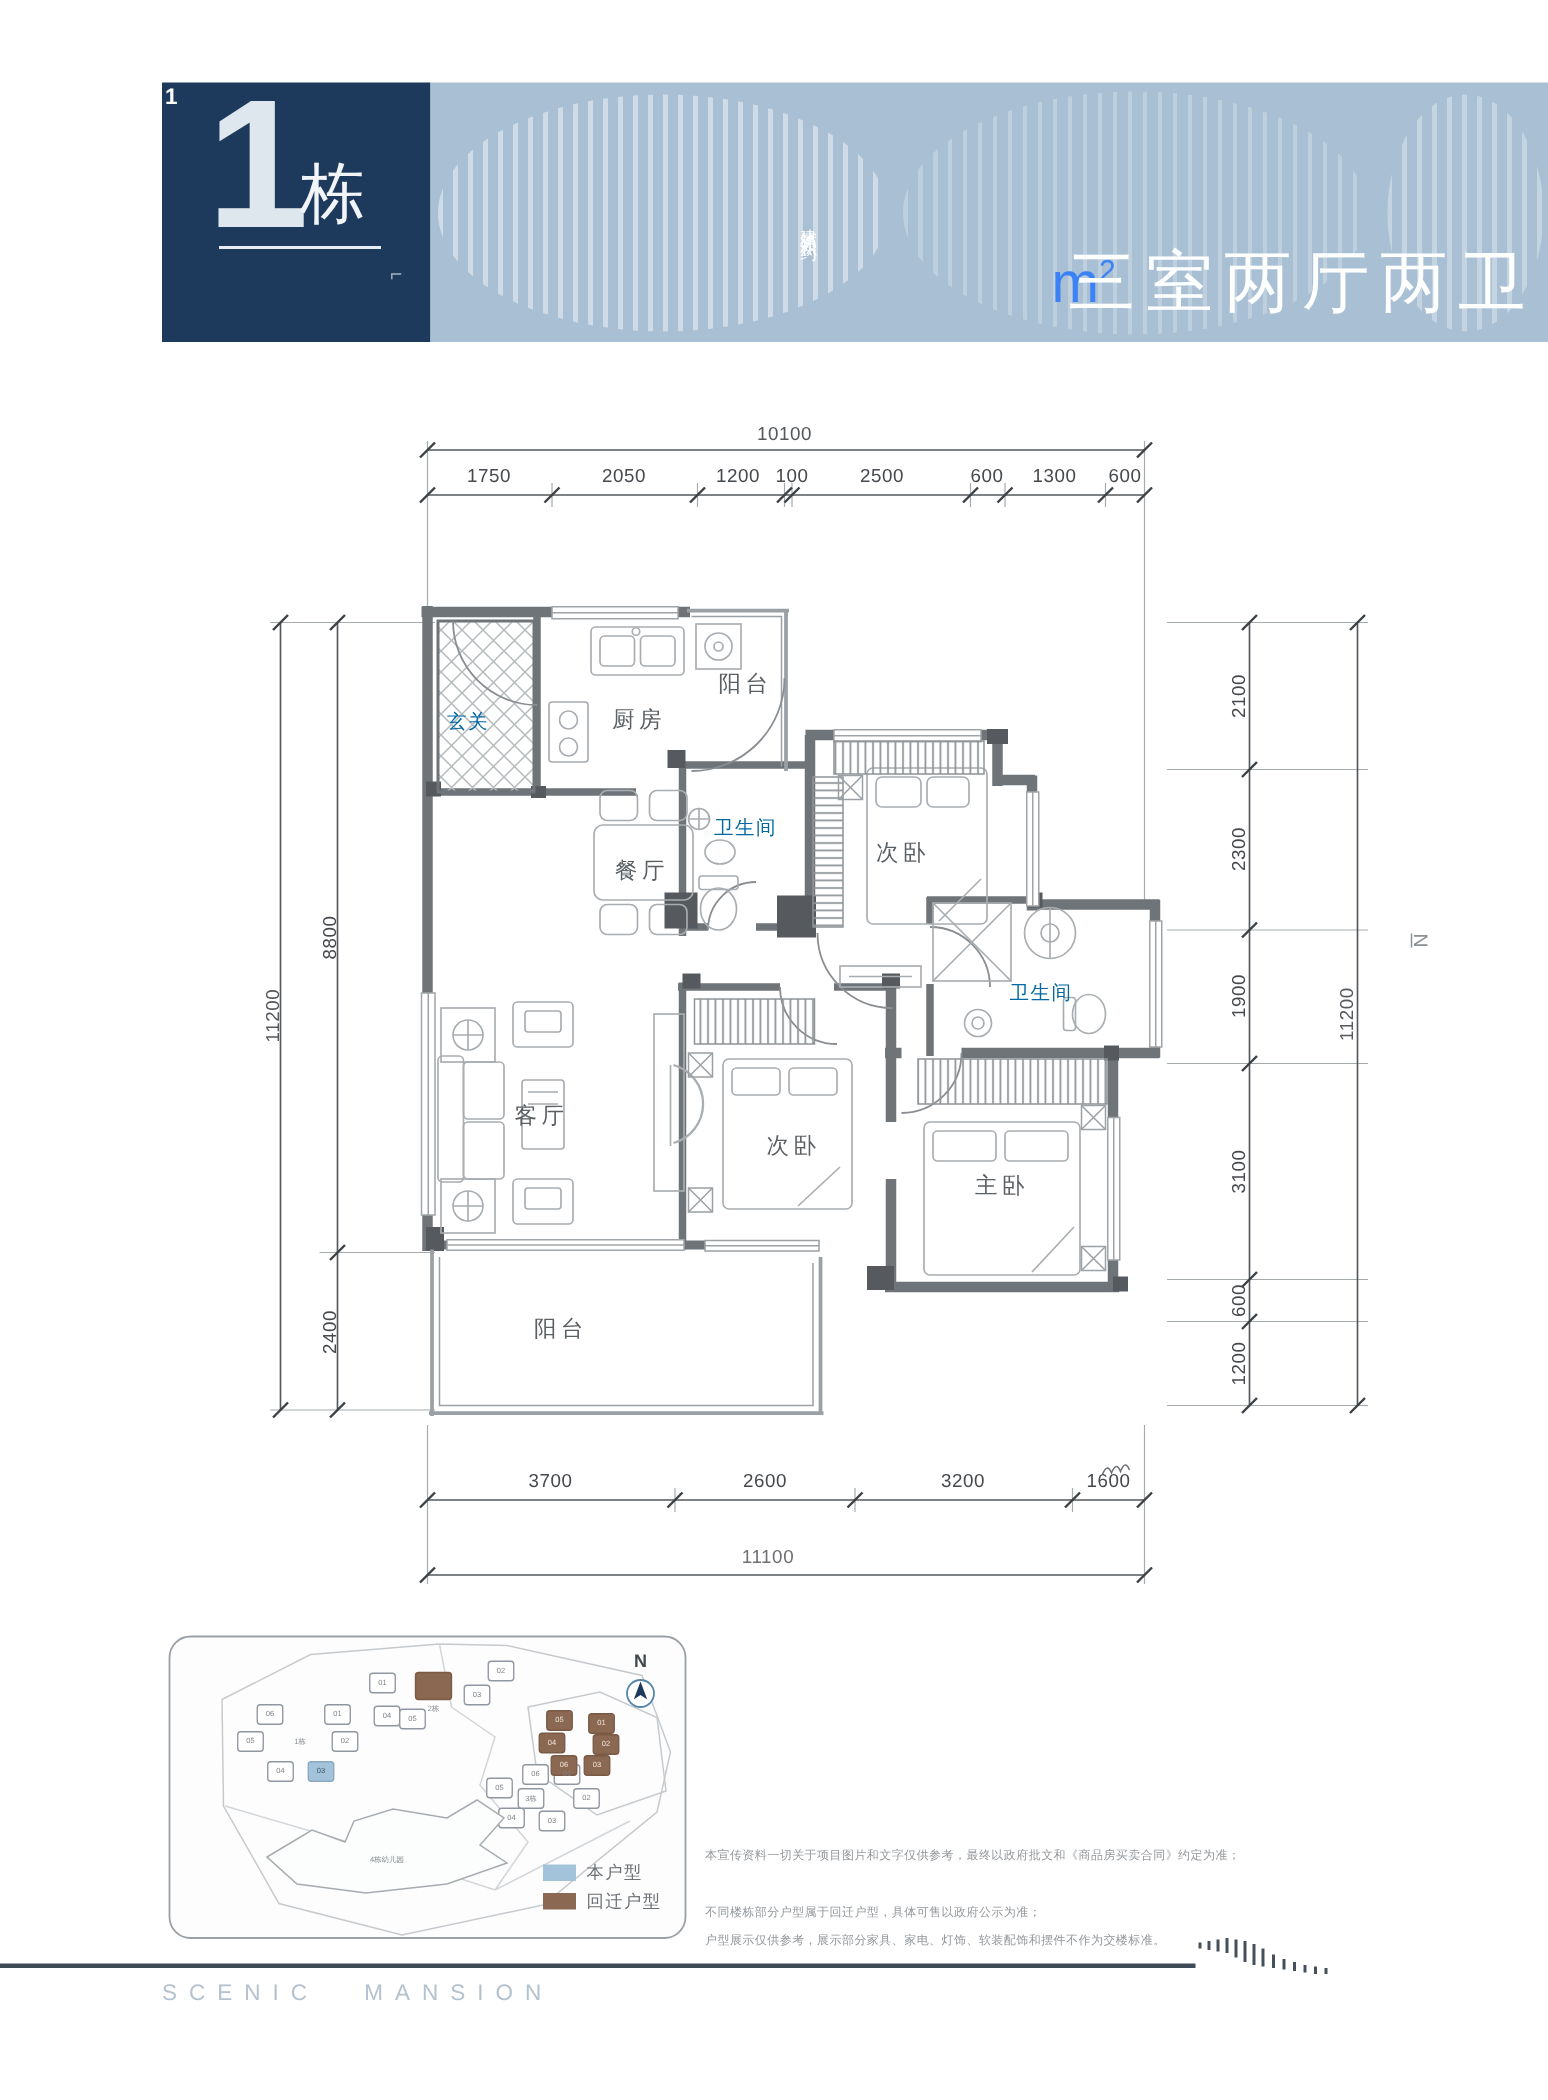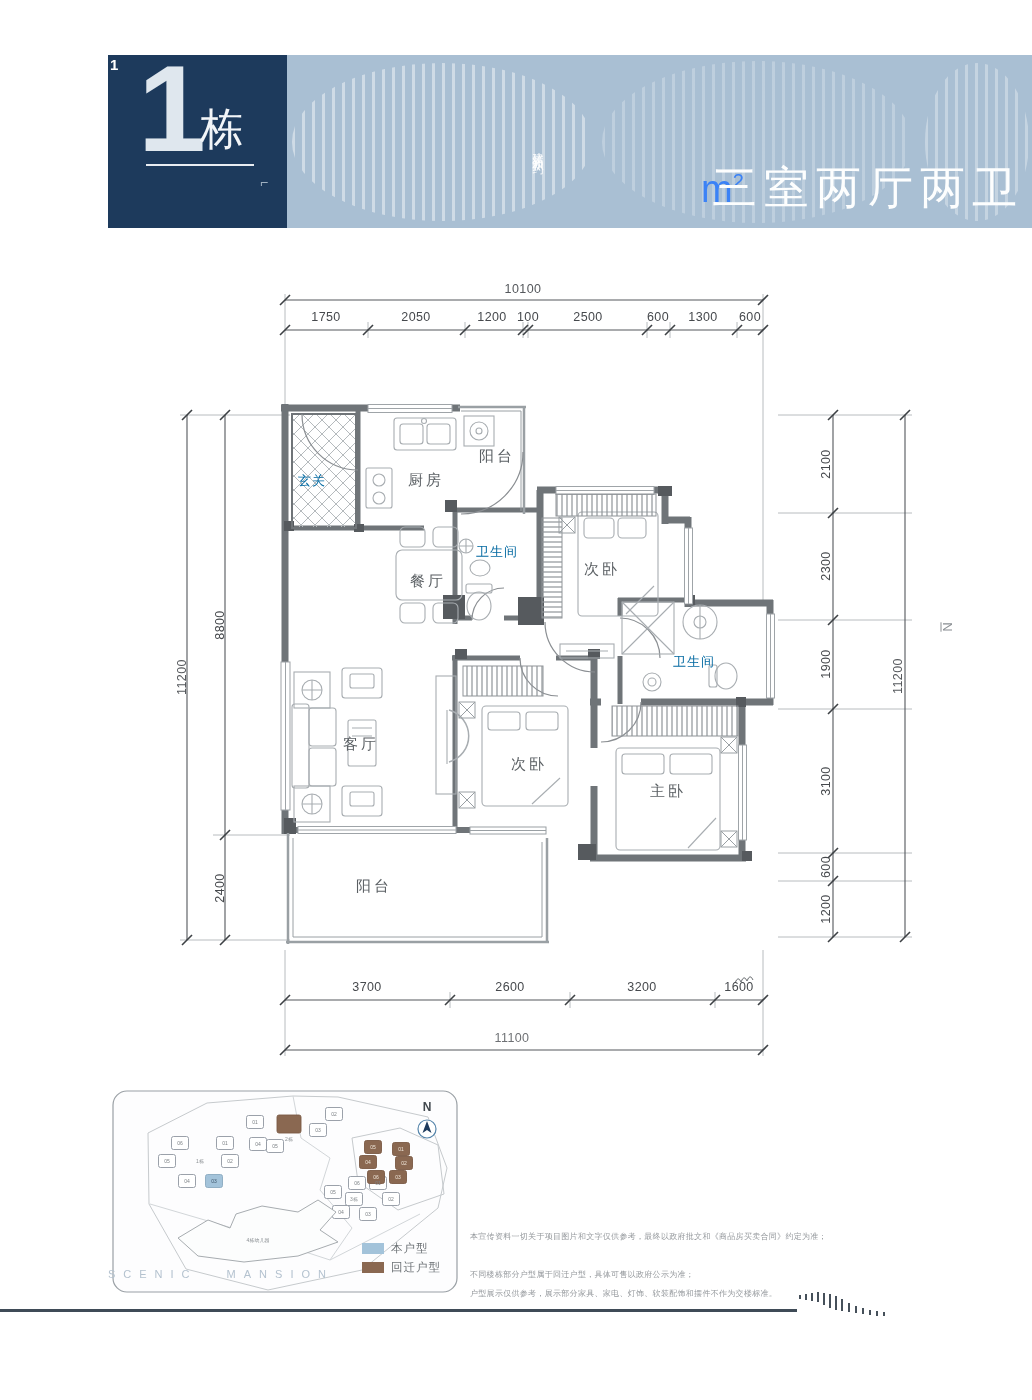--- a/index.html
+++ b/index.html
@@ -33,21 +33,21 @@
   .unit-lbl-brown{font-size:5px;color:#efe6da;}
   .unit-lbl-blue{font-size:5px;color:#3f566b;}
   .cluster-lbl{font-size:5px;color:#8a8f93;}
   #kg-label{font-size:5px;color:#8a8f93;}
   #compass-n{left:427px;top:1107px;font-size:12px;color:#41484e;font-weight:600;}
   .legend-lbl{font-size:11.5px;color:#6b7074;letter-spacing:1px;}
   
   .disc{left:470px;font-size:8px;color:#94989c;letter-spacing:.3px;white-space:nowrap;}
   
   #footer-rule{left:0;top:1309px;width:797px;height:2.5px;background:#3f4b57;}
-  #brand{left:108px;top:1268px;font-size:11px;color:#b4c2cf;letter-spacing:8px;word-spacing:18px;}
+  #brand{left:108px;top:1320px;font-size:15px;color:#b4c2cf;letter-spacing:8px;word-spacing:18px;}
 </style>
 </head>
 <body>
 
 <div id="page">
 
   <div class="abs" id="navy-box"></div>
   <div class="abs" id="band">
     <div class="blob" style="left:5px;top:8px;width:300px;height:158px;opacity:.8"></div>
     <div class="blob" style="left:315px;top:6px;width:310px;height:162px;opacity:.45"></div>

